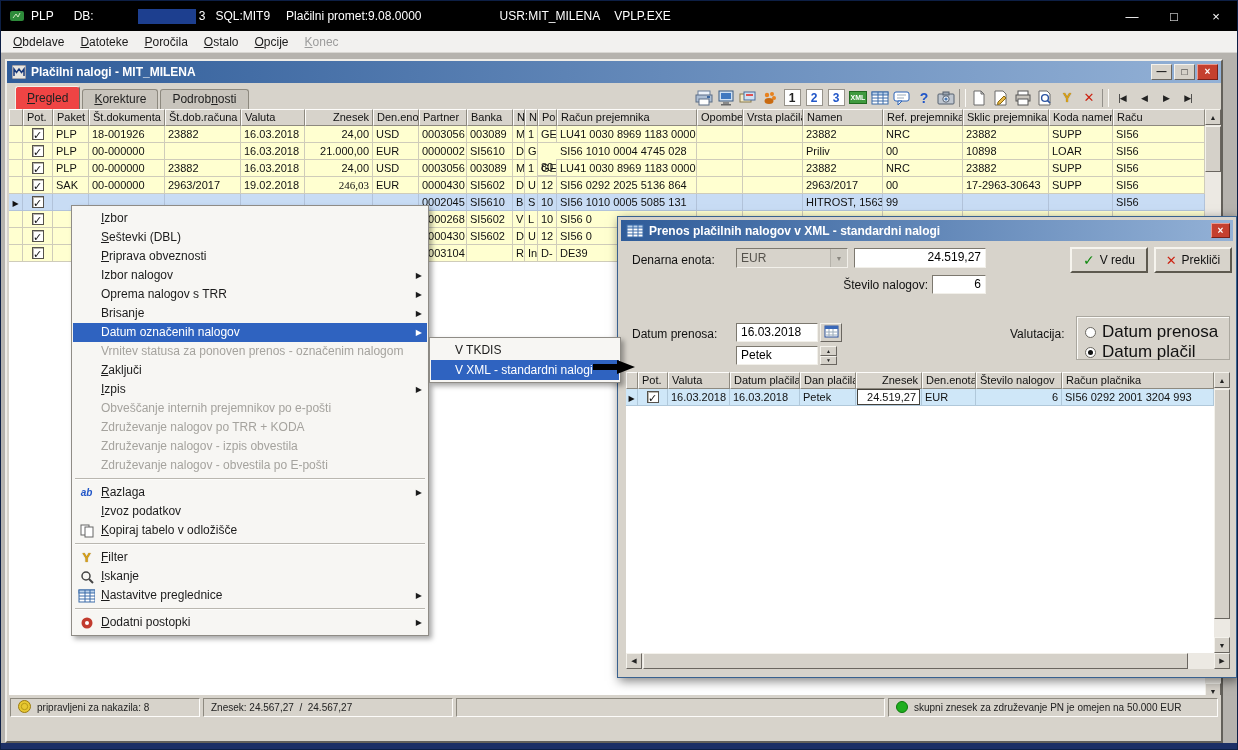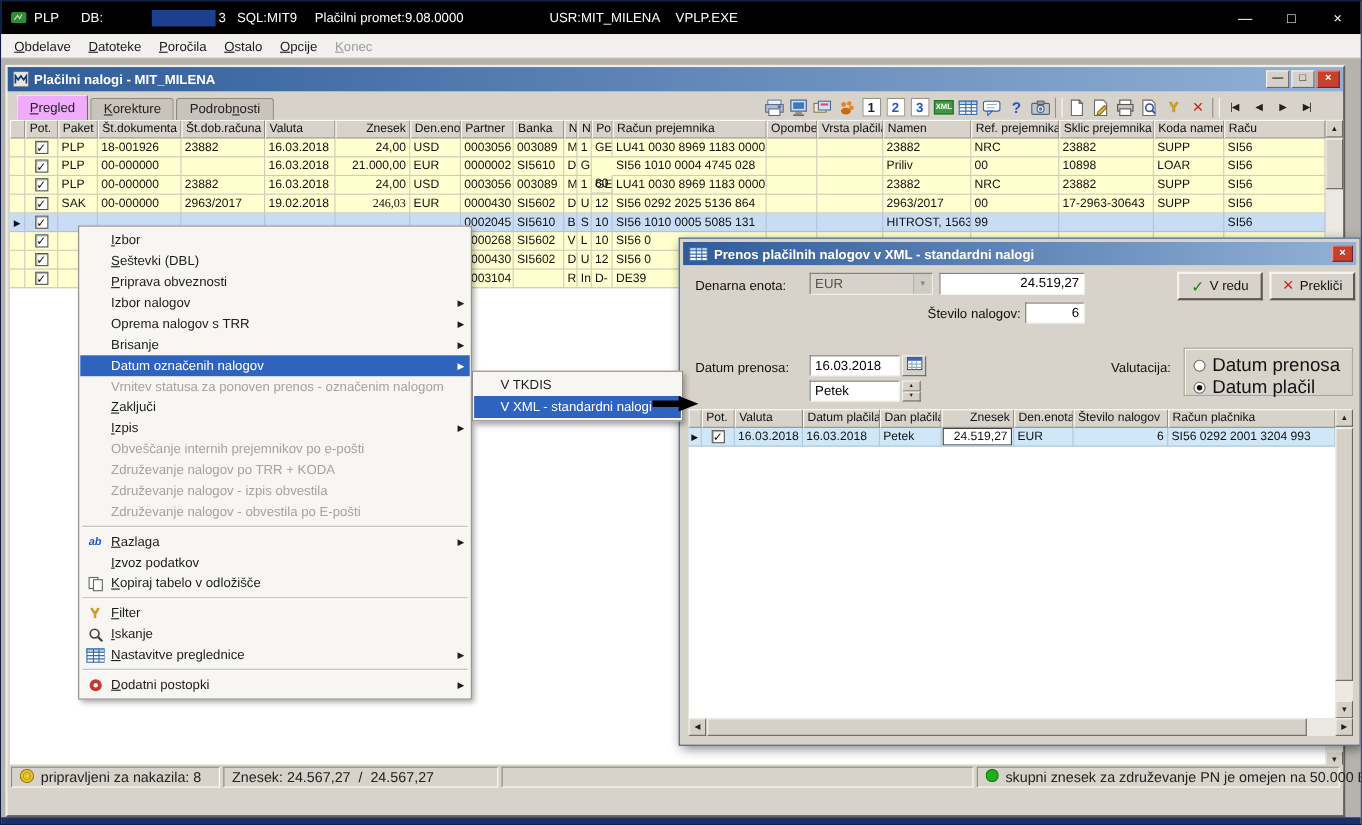--- a/index.html
+++ b/index.html
@@ -27,21 +27,21 @@
   .childframe{position:absolute;left:4px;top:58px;width:1218px;height:684px;background:#d7d3cb;border:2px solid;border-color:#efede8 #63605a #63605a #efede8}
   .ctb{position:absolute;left:6px;top:60px;width:1214px;height:22px;background:linear-gradient(90deg,#2f5c99,#93b1d6);display:flex;align-items:center;color:#fff;font-size:12px;font-weight:bold}
   .cico{margin:0 5px;display:flex}
   .cbtns{margin-left:auto;margin-right:3px;display:flex;gap:2px}
   .cwbtn{width:21px;height:16px;background:#d5d1c9;border:1px solid;border-color:#f4f2ec #6a6660 #6a6660 #f4f2ec;color:#222;font-size:10px;font-weight:bold;display:flex;align-items:center;justify-content:center;line-height:1}
   .cwbtn.close{background:#c5402f;color:#fff;border-color:#e89a90 #7a2018 #7a2018 #e89a90}
 
   
   .tabs{position:absolute;left:14px;top:85px;height:23px;display:flex;align-items:flex-end;z-index:2}
   .tab{height:20px;line-height:19px;padding:0 11px;font-size:12px;background:#c8c4bc;border:1px solid #8d897f;border-bottom:none;border-radius:3px 3px 0 0;margin-right:2px;color:#222}
-  .tab.active{height:23px;line-height:22px;background:#f0abfc;border-color:#f2f0ea #6f6b63 #d7d3cb #f2f0ea}
+  .tab.active{height:23px;line-height:22px;background:#ef4444;border-color:#f2f0ea #6f6b63 #d7d3cb #f2f0ea}
   .toolbar{position:absolute;top:86px;left:692px;height:21px;display:flex;align-items:center}
   .tb{width:22px;height:20px;display:flex;align-items:center;justify-content:center}
   .dg{width:17px;height:17px;background:#fff;border:1px solid #97938b;font-weight:bold;font-size:12px;color:#222;display:flex;align-items:center;justify-content:center}
   .dg.acc{color:#2156c8}
   .navg{font-size:9px;color:#222;letter-spacing:-1px;white-space:pre}
   .tsep{width:7px;height:18px;margin:0 2px;border-left:1px solid #93908a;border-right:1px solid #fbfaf7}
   .ic-xml{font-size:7px;font-weight:bold;color:#fff;background:#3f9a3f;padding:2px 1px;border:1px solid #1f6a1f}
   .ic-help{color:#2156c8;font-weight:bold;font-size:14px}
   .ic-y{color:#d8a018;font-weight:bold;font-size:13px;text-shadow:0 0 1px #7a5a00}
   .ic-rx{color:#cc2211;font-weight:bold;font-size:13px}
@@ -61,21 +61,21 @@
   .gc.m{padding:0;text-align:center}
   .gc.cbx{display:flex;align-items:center;justify-content:center;padding:0}
   .mark{font-size:8px;line-height:16px}
   .cb{width:12px;height:12px;background:#fff;border:1px solid #55524c;box-shadow:inset 1px 1px 0 #b9b6ae;font-size:11px;line-height:12px;font-weight:bold;text-align:center;color:#111;overflow:visible}
   .gempty{position:absolute;left:8px;top:261px;width:1196px;height:437px;background:#fff;z-index:0}
 
   
   .sb{position:absolute;background:#ece9e3}
   .sbtn{position:absolute;background:#d5d1c9;border:1px solid;border-color:#f4f2ec #6a6660 #6a6660 #f4f2ec;display:flex;align-items:center;justify-content:center;font-size:7px;color:#222}
   .sthumb{position:absolute;background:#d5d1c9;border:1px solid;border-color:#f4f2ec #6a6660 #6a6660 #f4f2ec}
-  .statusbar{position:absolute;left:6px;top:694px;width:1214px;height:24px;background:#d7d3cb;display:flex;align-items:flex-start;gap:3px;padding:2px 3px;font-size:13px;z-index:5}
+  .statusbar{position:absolute;left:6px;top:694px;width:1214px;height:24px;background:#d7d3cb;display:flex;align-items:flex-end;gap:3px;padding:2px 3px;font-size:10px;z-index:5}
   .spanel{height:19px;border:1px solid;border-color:#8d897f #fdfcfa #fdfcfa #8d897f;display:flex;align-items:center;gap:6px;padding:0 7px;white-space:pre;color:#222}
   .spacer{flex:1}
   .bottomstrip{position:absolute;left:0;top:742px;width:100%;height:8px;background:#1c2f66;z-index:6}
 
   
   .ctxmenu{position:absolute;left:70px;top:204px;width:358px;background:#f7f6f3;border:1px solid #8f8c86;box-shadow:3px 3px 5px rgba(0,0,0,.35);padding:3px 1px;z-index:20}
   .mi{position:relative;height:19px;line-height:19px;padding:0 16px 0 28px;font-size:12px;white-space:nowrap;overflow:hidden;color:#1c1c1c}
   .mi.hl{background:#2f63c0;color:#fff}
   .mi.dis{color:#a5a39e}
   .mico{position:absolute;left:5px;top:1px;width:17px;height:17px;display:flex;align-items:center;justify-content:center}

